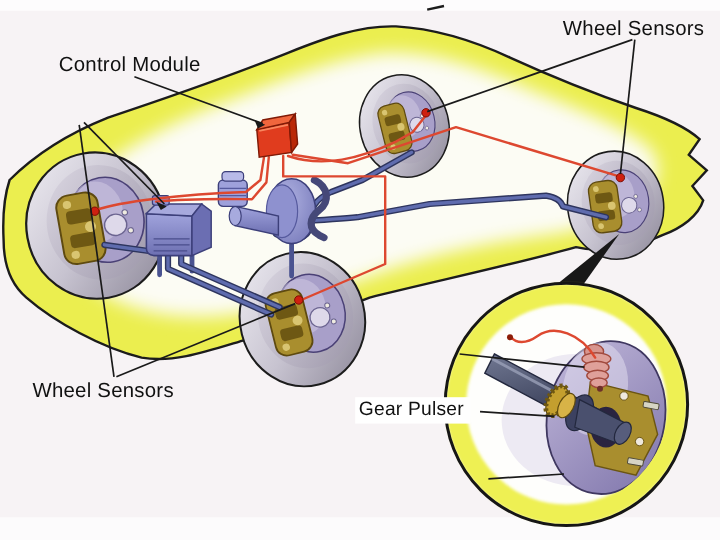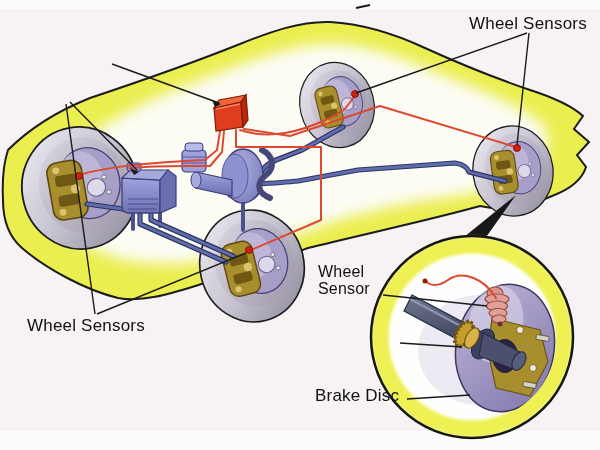--- a/index.html
+++ b/index.html
@@ -225,18 +225,17 @@
     <path class="ld" d="M 527,33 L 356,93"></path>
     <path class="ld" d="M 529,33 L 517,145"></path>
     <path class="ld" d="M 95,314 L 66,104"></path>
     <path class="ld" d="M 97,314 L 246,253"></path>
     <path class="ld" d="M 383,295 L 487,306"></path>
     <path class="ld" d="M 400,343 L 462,347"></path>
     <path class="ld" d="M 407,399 L 470,395"></path>
   </g>
 </svg>
 
+<div class="lbl" style="left:49px;top:45px">Control Module</div>
 <div class="lbl" style="left:469px;top:15px">Wheel Sensors</div>
 <div class="lbl" style="left:27px;top:317px">Wheel Sensors</div>
-<div class="lbl small multiline" style="left:318px;top:263px">Wheel
-Sensor</div>
-<div class="lbl" style="left:315px;top:387px">Brake Disc</div>
+<div class="lbl small boxed" style="left:296px;top:331px">Gear Pulser</div>
 </div>
 
 </body></html>

